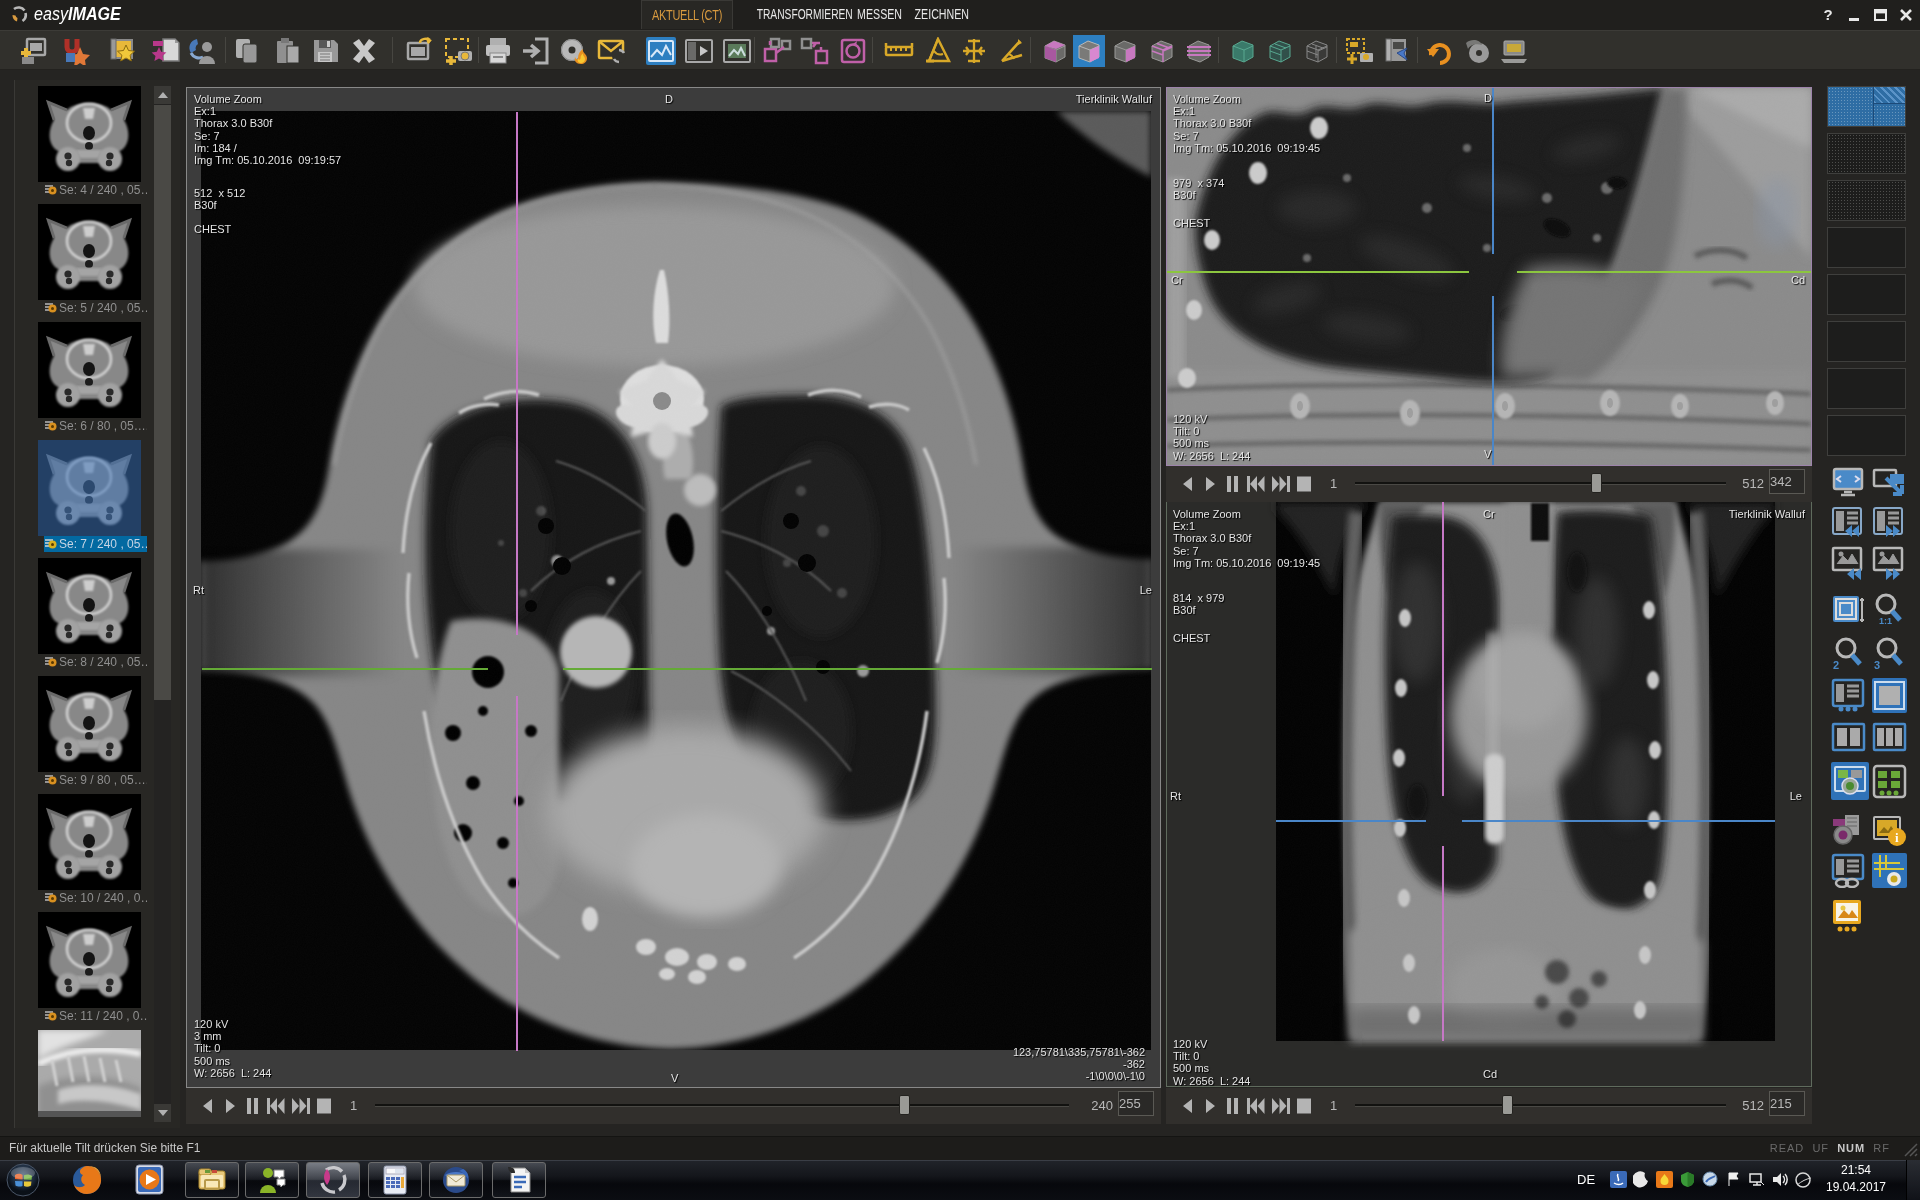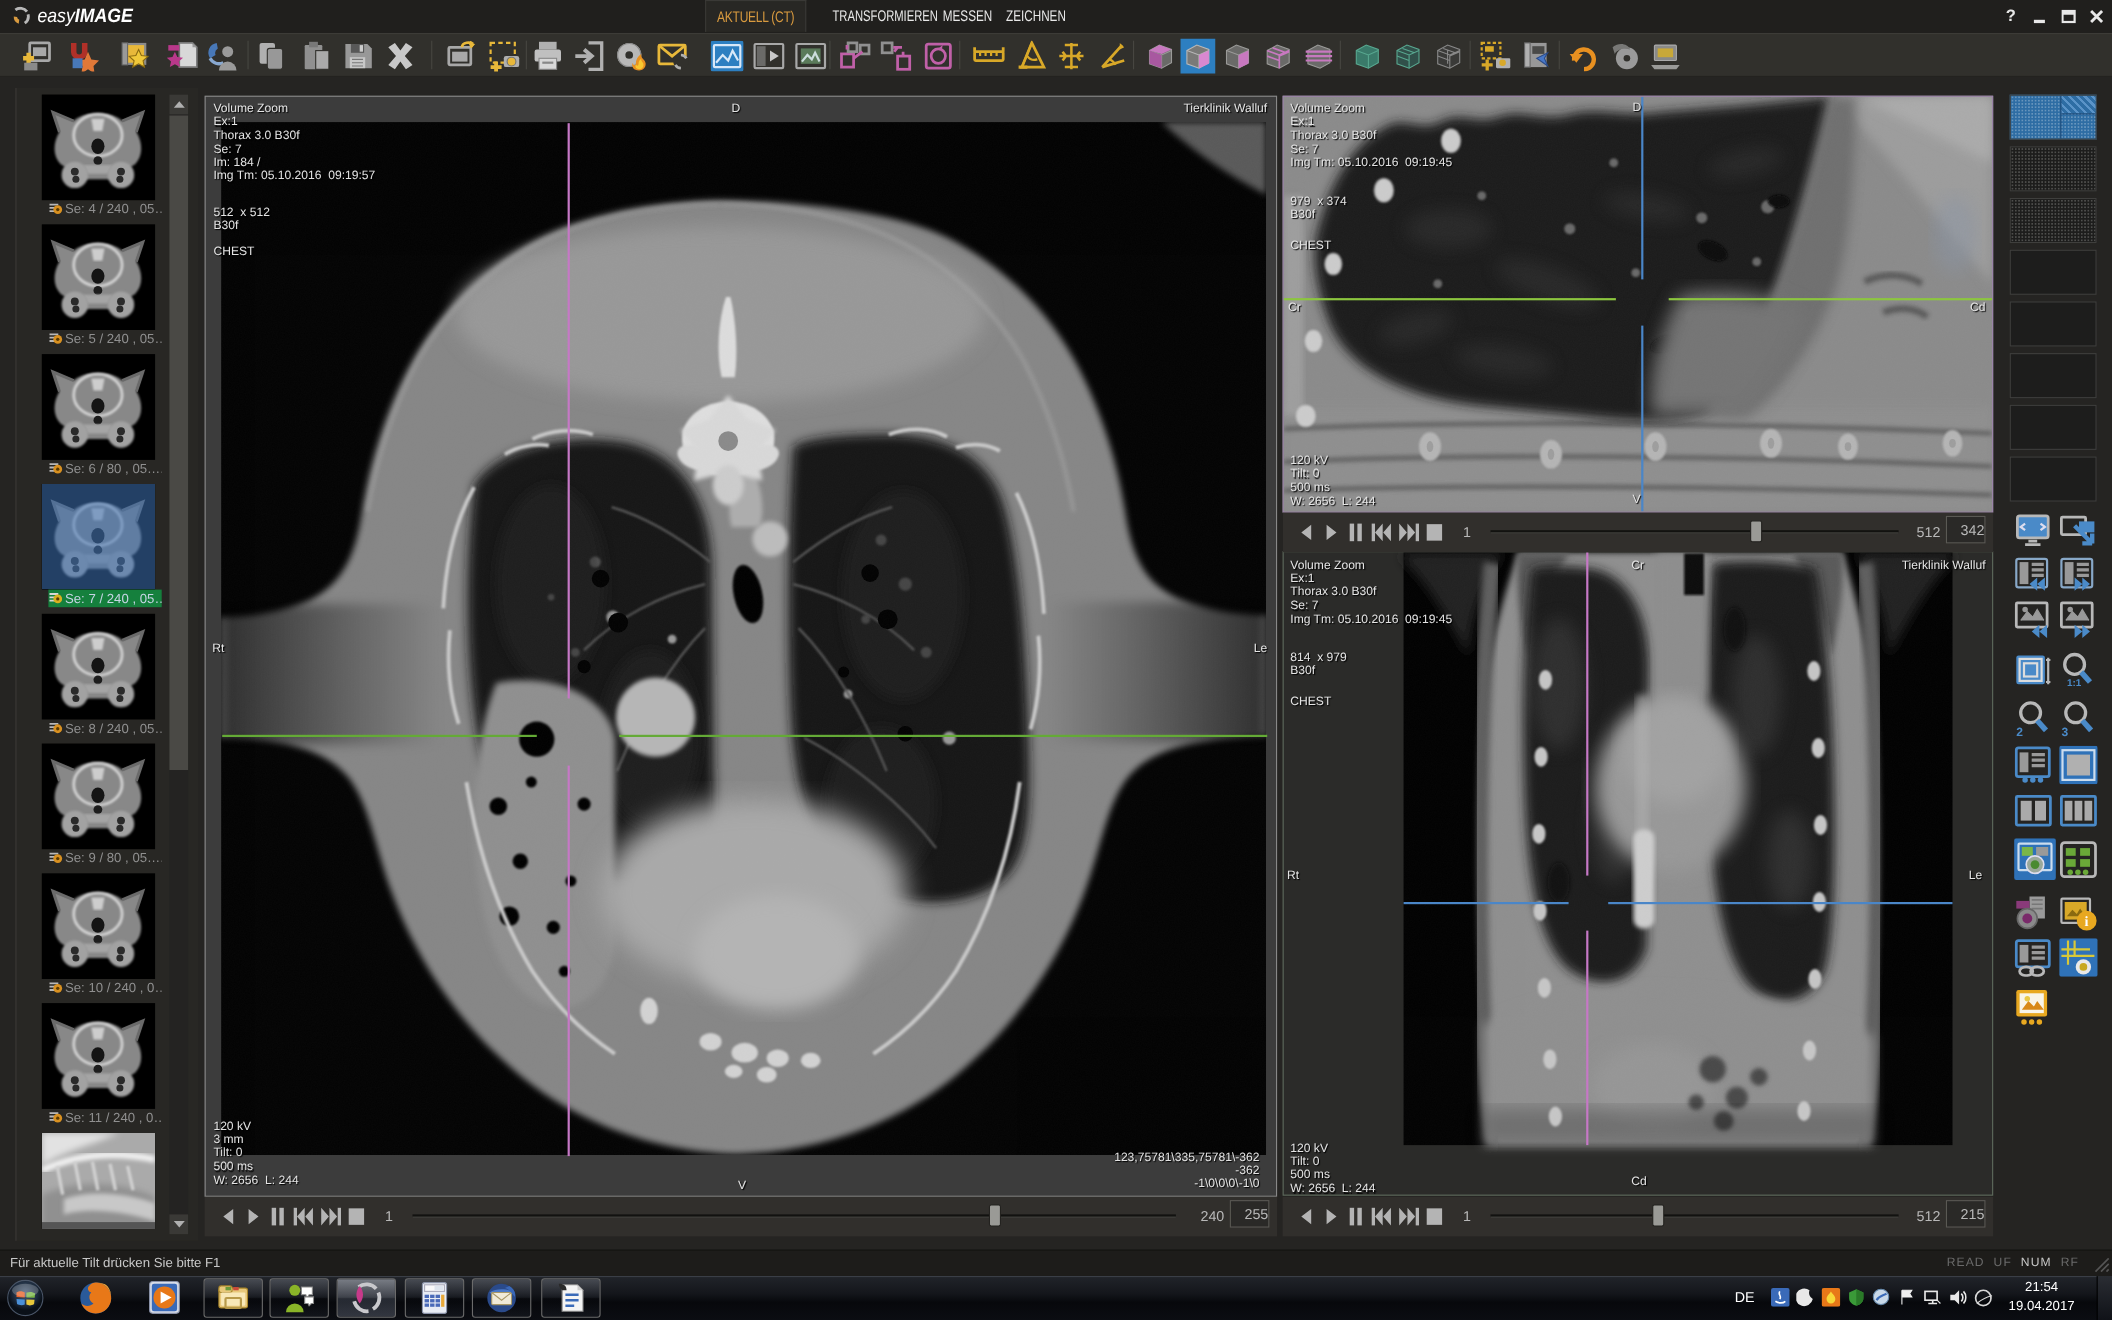--- a/index.html
+++ b/index.html
@@ -14,46 +14,46 @@
 #m1{left:641px;width:92px;letter-spacing:-0.3px;background:#282724;border:1px solid #3a3936;border-bottom:none;color:#d89a3f}
 
 #toolbar{position:absolute;left:0;top:30px;width:1920px;height:40px;background:#31302c;border-top:1px solid #3c3b37;border-bottom:1px solid #23221f}
 .tbi{position:absolute;top:6px;width:30px;height:28px}
 .tdiv{position:absolute;top:6px;width:1px;height:26px;background:#474641}
 
 #leftpanel{position:absolute;left:14px;top:80px;width:166px;height:1048px;background:#282724;border-left:1px solid #3a3936}
 .thumb{position:absolute;left:38px;width:103px;height:96px;background:#000;overflow:hidden}
 .tlabel{position:absolute;left:44px;width:103px;height:16px;font-size:12px;color:#8f8f8f;white-space:nowrap;overflow:hidden;line-height:16px}
 .tlabel .tico{display:inline-block;width:13px;height:11px;margin-right:2px;vertical-align:-1px}
-.sel{background:#15803d;color:#c6d4e4}
+.sel{background:#0369a1;color:#c6d4e4}
 #scrltrack{position:absolute;left:154px;top:86px;width:17px;height:1036px;background:#242322}
 #scrlup{position:absolute;left:154px;top:86px;width:17px;height:18px;background:#3a3936}
 #scrldn{position:absolute;left:154px;top:1104px;width:17px;height:18px;background:#3a3936}
 #scrlthumb{position:absolute;left:154px;top:105px;width:17px;height:595px;background:#4a4945}
 .arr{width:0;height:0;position:absolute}
 
 .vp{position:absolute;overflow:hidden}
 #vmain{left:186px;top:87px;width:975px;height:1001px;background:#3c3c3c;border:1px solid #888888}
 #vsag{left:1166px;top:87px;width:646px;height:379px;background:#888;border:1px solid #9d83ab}
 #vcor{left:1166px;top:501px;width:646px;height:586px;background:#2b2b29;border:1px solid #5f6b5d}
 .ovl{position:absolute;font-size:11px;color:#e4e4e4;line-height:12.2px;text-shadow:1px 1px 1px #000;white-space:pre}
 
 .ctrl{position:absolute;height:36px;background:#312f2c}
 .ctxt{position:absolute;top:10px;font-size:13px;color:#b8b8b8}
 .track{position:absolute;top:16px;height:3px;background:#121210;border-bottom:1px solid #4a4945}
 .sthumb{position:absolute;top:7px;width:11px;height:20px;background:#9a9a96;border:1px solid #23221f;border-radius:2px}
-.vbox{position:absolute;right:7px;top:3px;width:36px;height:25px;border:1px solid #5a5954;background:#2a2927;color:#b8b8b8;font-size:13px;text-align:right;line-height:24px}
+.vbox{position:absolute;right:7px;top:3px;width:36px;height:25px;border:1px solid #5a5954;background:#2a2927;color:#b8b8b8;font-size:13px;text-align:left;line-height:24px}
 
 .laybox{position:absolute;left:1827px;width:79px;height:41px;background:#1d1d1c;border:1px solid #3f3f3d}
 .ricon{position:absolute;width:35px;height:35px}
 
 #statusbar{position:absolute;left:0;top:1136px;width:1920px;height:24px;background:#1d1c1a;border-top:1px solid #141412}
 #statusbar .lt{position:absolute;left:9px;top:4px;font-size:12px;color:#c8c8c8}
 #statusbar .rt{position:absolute;right:30px;top:5px;font-size:11px;color:#6a6a6a;letter-spacing:1px}
-#statusbar .rt b{color:#c8c8c8;font-weight:400}
+#statusbar .rt b{color:#c8c8c8;font-weight:700}
 
 #taskbar{position:absolute;left:0;top:1160px;width:1920px;height:40px;background:linear-gradient(180deg,#21242a 0%,#14161b 40%,#07080c 60%,#0b0d12 100%)}
 .tbbtn{position:absolute;top:2px;width:54px;height:36px;border:1px solid #6b6b6b;border-radius:3px;background:linear-gradient(180deg,rgba(120,125,135,.45),rgba(40,44,52,.35) 48%,rgba(5,6,10,.5) 52%,rgba(30,34,42,.4))}
 .tbbtn svg{position:absolute;left:50%;top:50%;transform:translate(-50%,-50%)}
 .tray{position:absolute;top:11px}
 #clock{position:absolute;right:24px;top:2px;width:80px;text-align:center;color:#fff;font-size:12px;line-height:17px}
 #showdesk{position:absolute;right:0;top:0;width:14px;height:40px;background:linear-gradient(180deg,#2a2d33,#101218);border-left:1px solid #000}
 </style>
 </head>
 <body>

